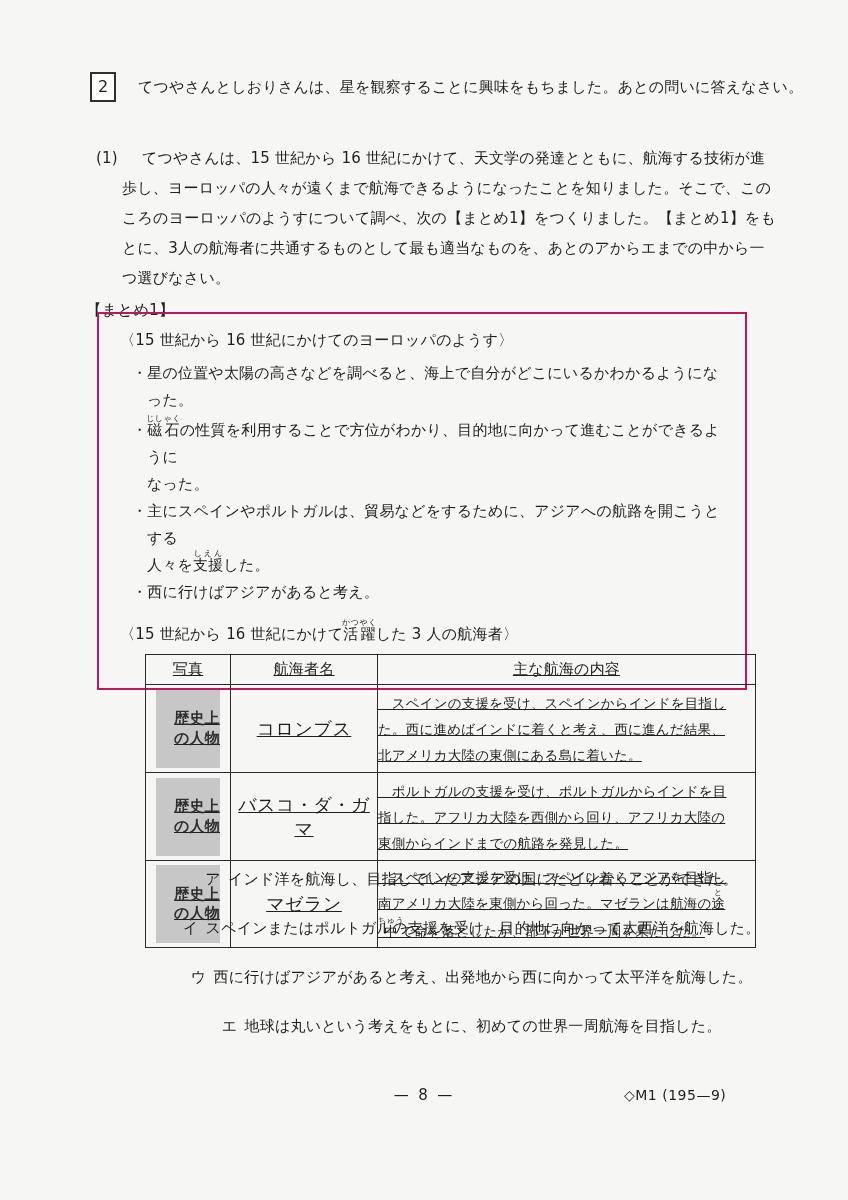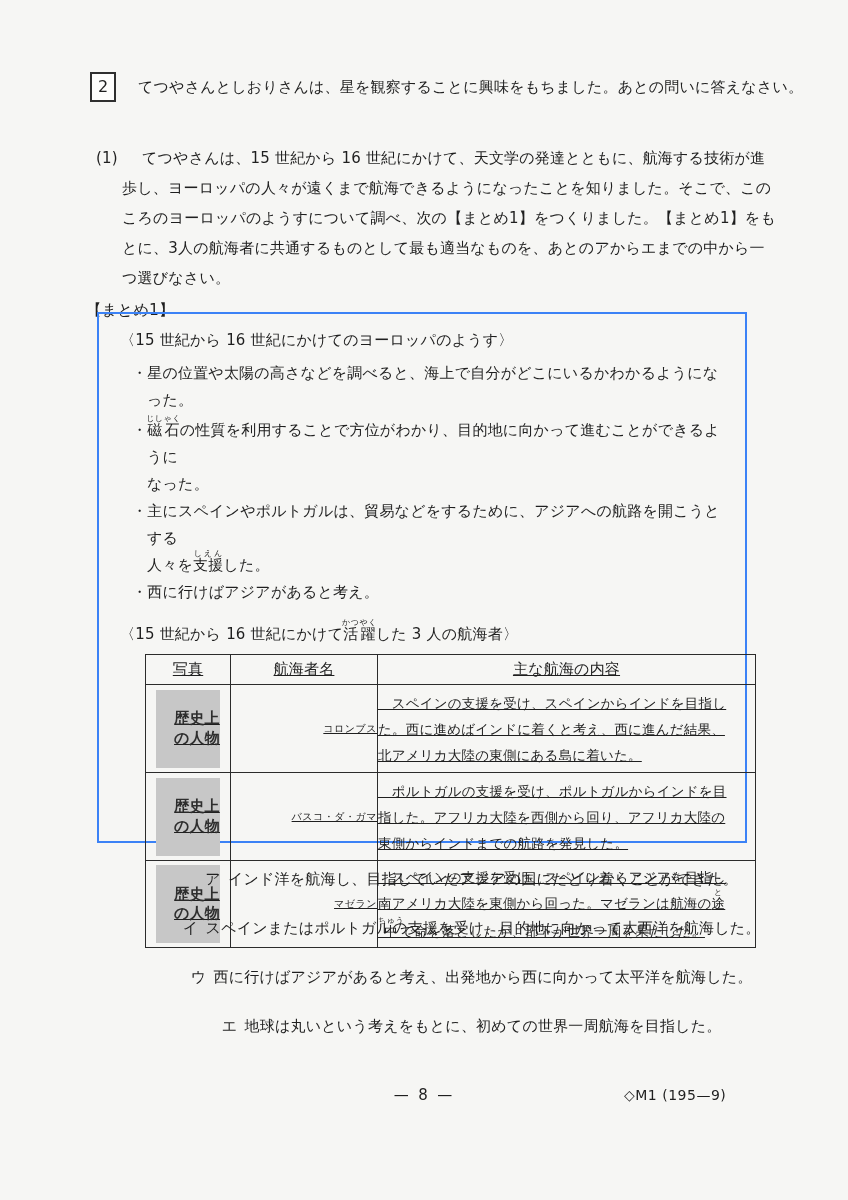--- a/index.html
+++ b/index.html
@@ -26,43 +26,43 @@
   .question{
     position:absolute;top:143px;left:96px;width:712px;
     font-size:15px;line-height:30px;letter-spacing:0.2px;
     padding-left:26px;text-indent:-26px;
   }
   .qlabel{display:inline-block;width:46px;text-indent:0;}
 
   
   .summary-title{position:absolute;top:288px;left:86px;font-size:15.5px;margin-top:12px;}
   .summary-box{
-    position:absolute;top:312px;left:97px;width:650px;height:531px;
-    border:2px solid #3b82f6;box-sizing:border-box;
+    position:absolute;top:312px;left:97px;width:650px;height:378px;
+    border:2px solid #be185d;box-sizing:border-box;
     padding:14px 14px 0 21px;background:transparent;
     font-size:15px;letter-spacing:0.2px;
   }
   .sb-heading{line-height:24px;margin-bottom:8px;}
   .bullets{margin-left:12px;}
   .bullet{line-height:27px;padding-left:15px;text-indent:-15px;}
   ruby rt{font-size:8px;letter-spacing:0.5px;color:#1f1f1f;}
   .sailors-heading{margin-top:12px;margin-bottom:8px;line-height:24px;}
 
   
   table.sailors{border-collapse:collapse;table-layout:fixed;margin-left:25px;width:610px;text-decoration:underline;}
   table.sailors th,table.sailors td{border:1.5px solid #2b2b2b;padding:0;}
   table.sailors th{height:29px;font-weight:normal;font-size:15px;text-align:center;}
   .col-photo{width:85px;}.col-name{width:147px;}.col-content{width:378px;}
   td.photo-cell{text-align:center;vertical-align:middle;}
   .photo-box{
     width:64px;height:78px;margin:4px auto;background:#c7c7c7;
     display:flex;align-items:center;justify-content:flex-end;
   }
   .photo-label{font-weight:bold;font-size:15px;line-height:1.3;text-align:center;color:#2e2e2e;}
-  td.name-cell{text-align:right;vertical-align:middle;font-size:10px;letter-spacing:0.5px;}
+  td.name-cell{text-align:center;vertical-align:middle;font-size:18px;letter-spacing:0.5px;}
   td.content-cell{padding:5px 10px;font-size:13.5px;line-height:26px;vertical-align:middle;}
   .row-h1{height:88px;}.row-h2{height:88px;}.row-h3{height:81px;}
 
   
   .options{position:absolute;top:868px;left:123px;width:690px;font-size:15px;letter-spacing:0.2px;text-align:center;}
   .option{margin-bottom:27px;line-height:22px;}
   .opt-label{display:inline-block;width:30px;}
 
   
   .footer-page{position:absolute;top:1086px;left:378px;width:90px;text-align:center;font-size:15px;white-space:pre;}

